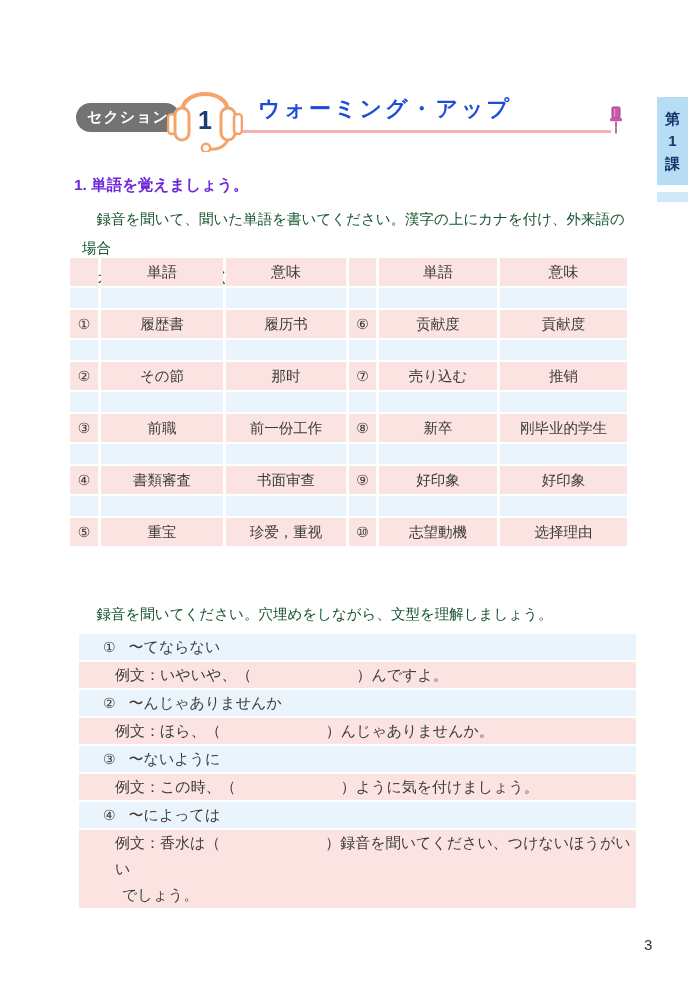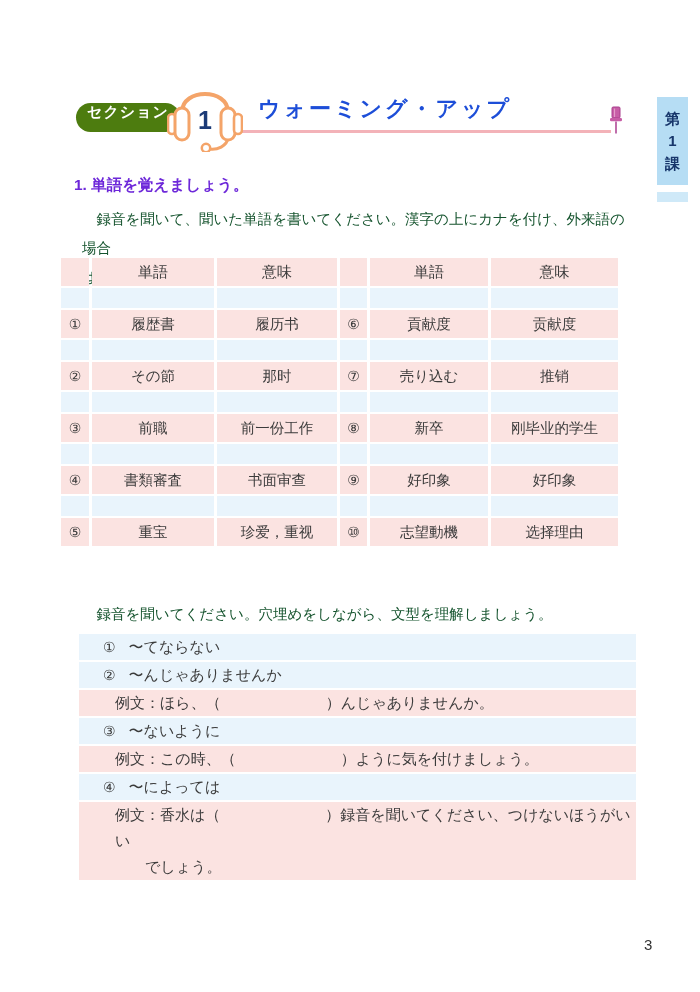--- a/index.html
+++ b/index.html
@@ -4,22 +4,22 @@
 <style>
   html,body { margin:0; padding:0; background:#ffffff; }
   .page {
     position:relative; width:700px; height:992px; background:#ffffff;
     font-family:"Liberation Sans", sans-serif; color:#333; overflow:hidden;
   }
   
   .rule-line { position:absolute; left:236px; top:130px; width:375px; height:3px; background:#f3b2b8; z-index:1; }
   .badge {
     position:absolute; left:76px; top:103px; width:104px; height:29px; z-index:2;
-    background:#4d7c0f; border-radius:15px; color:#fff; font-size:15px; font-weight:bold;
-    letter-spacing:1px; display:flex; align-items:flex-start; justify-content:center;
+    background:#737373; border-radius:15px; color:#fff; font-size:15px; font-weight:bold;
+    letter-spacing:1px; display:flex; align-items:center; justify-content:center;
   }
   .headset { position:absolute; left:167px; top:84px; z-index:3; }
   .pin { position:absolute; left:608px; top:106px; z-index:2; }
   .page-title {
     position:absolute; left:258px; top:94px; z-index:2; font-size:22px; font-weight:600;
     letter-spacing:3px; color:#1d4ed8;
   }
   
   .side-tab {
     position:absolute; left:657px; top:97px; width:31px; height:88px; background:#b6ddf4;
@@ -29,37 +29,37 @@
   .side-tab span { line-height:1.3; }
   .side-tab-sub { position:absolute; left:657px; top:192px; width:31px; height:10px; background:#cfe9f8; }
   
   .sec-heading { position:absolute; color:#6d28d9; font-weight:bold; font-size:15.5px; }
   .sec1-heading { left:74px; top:175px; }
   .sec2-heading { left:74px; top:571px; }
   .para { position:absolute; left:82px; width:548px; font-size:14.5px; color:#14532d; line-height:29px; }
   .para-1 { top:205px; }
   .para-2 { top:600px; }
   .para .indent { text-indent:1em; }
-  .vocab-table { position:absolute; left:61px; top:258px; width:557px; }
+  .vocab-table { position:absolute; left:70px; top:258px; width:557px; }
   .vrow { display:grid; grid-template-columns:28px 122px 120px 27px 118px 127px; column-gap:3px; margin-bottom:2px; }
   .vrow > div { display:flex; align-items:center; justify-content:center;
     font-family:"DejaVu Serif","Liberation Serif",serif; font-size:14.5px; color:#3b3b3b; }
   .vrow.head > div { background:#fbe3e1; height:28px; font-size:15px; }
   .vrow.spacer > div { background:#e9f4fc; height:20px; }
   .vrow.content > div { background:#fbe3e1; height:28px; }
   .vrow .num { font-size:14px; }
   
   .grammar-list { position:absolute; left:79px; top:634px; width:557px;
     font-family:"DejaVu Serif","Liberation Serif",serif; font-size:15px; color:#3b3b3b; }
   .g2row { margin-bottom:2px; }
   .g2row.pattern { background:#e9f4fc; min-height:26px; display:flex; align-items:center; padding-left:24px; box-sizing:border-box; }
   .g2row.pattern .gnum { font-size:14px; margin-right:13px; }
   .g2row.example { background:#fbe3e1; min-height:26px; padding-left:36px; box-sizing:border-box; }
   .g2row.example div { line-height:26px; }
-  .g2row.example .cont-line { margin-left:30px; }
+  .g2row.example .cont-line { margin-left:7px; }
   
   .page-number { position:absolute; left:644px; top:936px; font-size:15px; color:#333; }
 </style>
 </head>
 <body>
 
 <div class="page">
 
   <div class="rule-line"></div>
 
@@ -117,22 +117,22 @@
           <div></div>
           <div></div>
           <div></div>
           <div></div>
         </div>
         <div class="vrow content">
           <div class="num">①</div>
           <div>履歴書</div>
           <div>履历书</div>
           <div class="num">⑥</div>
+          <div>贡献度</div>
           <div>貢献度</div>
-          <div>贡献度</div>
         </div>
 
         <div class="vrow spacer">
           <div></div>
           <div></div>
           <div></div>
           <div></div>
           <div></div>
           <div></div>
         </div>
@@ -201,20 +201,23 @@
   <div class="para para-2">
     <div class="indent">録音を聞いてください。穴埋めをしながら、文型を理解しましょう。</div>
   </div>
 
   <div class="grammar-list">
 
       <div class="g2row pattern">
         <span class="gnum">①</span>
         <span>〜てならない</span>
       </div>
+      <div class="g2row example">
+        <div>例文：いやいや、（　　　　　　　）んですよ。</div>
+      </div>
 
       <div class="g2row pattern">
         <span class="gnum">②</span>
         <span>〜んじゃありませんか</span>
       </div>
       <div class="g2row example">
         <div>例文：ほら、（　　　　　　　）んじゃありませんか。</div>
       </div>
 
       <div class="g2row pattern">

